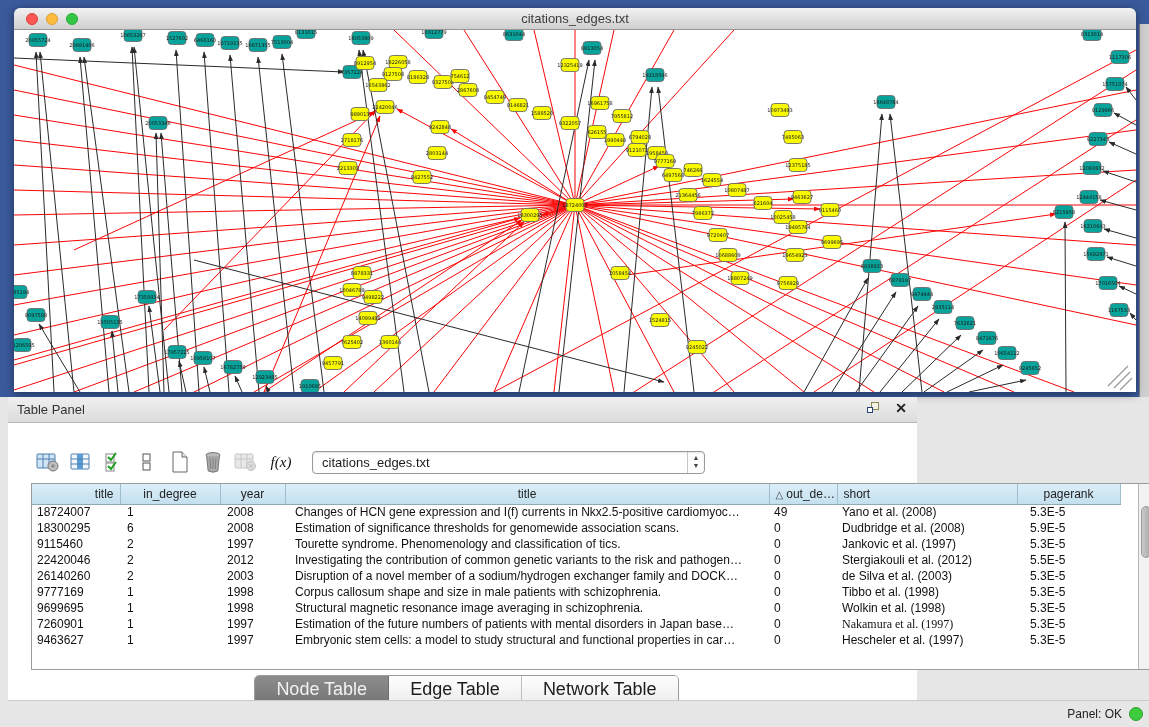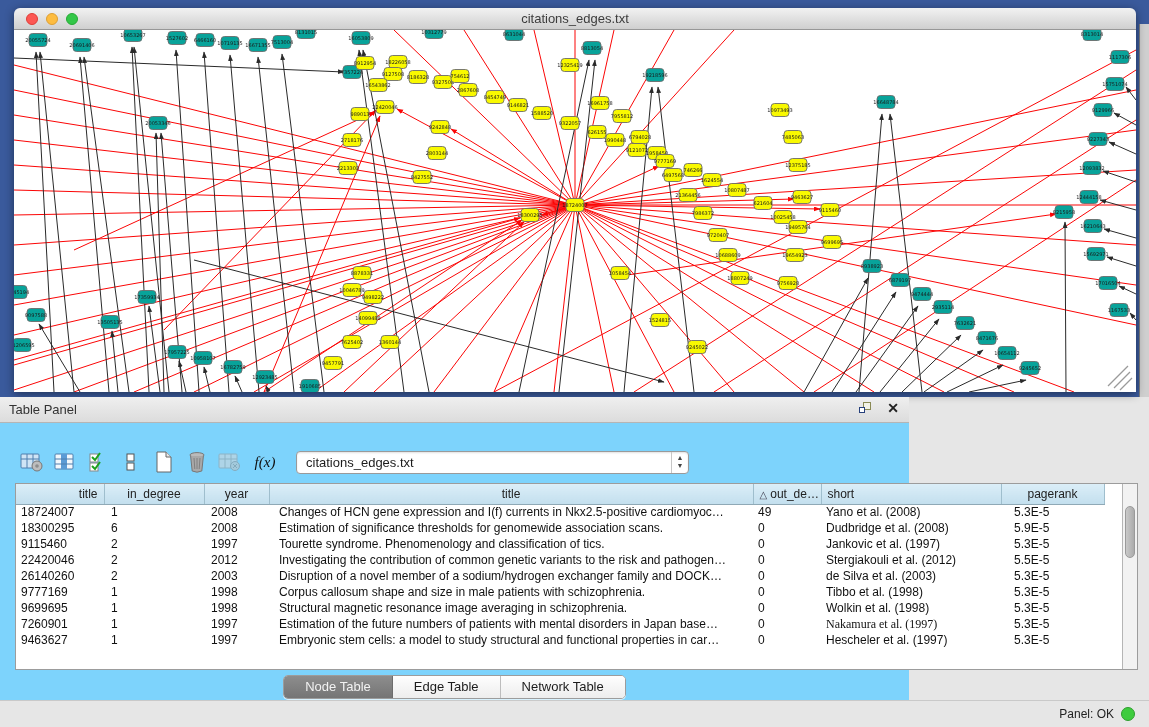--- a/index.html
+++ b/index.html
@@ -18,33 +18,33 @@
   .titlebar .title { position:absolute; left:0; right:0; top:3px; text-align:center;
     font-size:13px; color:#3c3c3c; }
   .tl { position:absolute; top:5px; width:12px; height:12px; border-radius:50%; }
   .tl.red { left:12px; background:#fc5753; border:1px solid #df3e37; }
   .tl.yellow { left:32px; background:#fdbc40; border:1px solid #de9f34; }
   .tl.green { left:52px; background:#33c748; border:1px solid #27aa35; }
   .net-canvas { position:relative; width:1122px; height:362px; background:#ffffff; overflow:hidden; }
   .net-canvas svg { display:block; }
 
   
-  .table-panel { position:absolute; left:0; top:397px; width:909px; height:330px; background:#7dd3fc; }
+  .table-panel { position:absolute; left:8px; top:397px; width:909px; height:330px; background:#ffffff; }
   .panel-header { height:26px; background:linear-gradient(#efefef,#dcdcdc);
     border-bottom:1px solid #b5b5b5; position:relative; }
   .panel-header .ph-title { position:absolute; left:9px; top:5px; font-size:13px; color:#333; }
   .ph-icons { position:absolute; right:10px; top:4px; display:flex; gap:14px; align-items:center; }
   .float-ic { width:14px; height:14px; position:relative; display:inline-block; }
   .float-ic .sq1 { position:absolute; left:4px; top:1px; width:8px; height:8px;
     border:1px solid #8a8a55; background:#f2f2e6; }
   .float-ic .sq2 { position:absolute; left:0; top:6px; width:6px; height:6px;
     border:1px solid #27407c; background:#fff; }
   .close-ic { font-size:14px; font-weight:bold; color:#222; line-height:14px; cursor:default; }
 
-  .panel-body { position:relative; height:277px; }
+  .panel-body { position:relative; height:277px;margin-left:8px; }
 
   
   .tp-toolbar { position:absolute; left:15px; top:22px; height:34px; display:flex;
     align-items:center; gap:0; }
   .tb-btn { width:33px; height:32px; display:flex; align-items:center; justify-content:center; }
   .tb-btn svg { display:block; }
   .fx-ic { font-family:"Liberation Serif", serif; font-style:italic; font-size:15px; color:#111;
     width:38px; text-align:center; }
   .tb-select { margin-left:12px; width:393px; height:23px; background:#fff;
     border:1px solid #9a9a9a; border-radius:4px; position:relative; font-size:13px;
@@ -69,21 +69,21 @@
   .vscroll { position:absolute; right:0; top:0; width:15px; height:185px;
     background:#f2f2f2; border-left:1px solid #b5b5b5; }
   .vthumb { position:absolute; left:2px; top:22px; width:10px; height:52px;
     background:linear-gradient(90deg,#c9c9c9,#ababab); border:1px solid #9a9a9a;
     border-radius:6px; }
 
   
   .tab-bar { position:absolute; left:0; right:0; top:252px; text-align:center; }
   .seg { display:inline-flex; border:1px solid #9c9c9c; border-radius:5px; overflow:hidden;
     background:#fdfdfd; box-shadow:0 1px 0 rgba(255,255,255,.7); }
-  .seg .tab { font-size:13px; padding:3px 21px 4px; color:#1c1c1c;
+  .seg .tab { font-size:18px; padding:3px 21px 4px; color:#1c1c1c;
     border-right:1px solid #bdbdbd; background:linear-gradient(#fefefe,#ededed); cursor:default; }
   .seg .tab:last-child { border-right:none; }
   .seg .tab.sel { background:linear-gradient(#8d8d8d,#757575); color:#f2f2f2;
     border-right:1px solid #6d6d6d; }
 
   
   .status-bar { position:absolute; left:0; bottom:0; width:1149px; height:27px;
     background:#e6e6e6; border-top:1px solid #c9c9c9; }
   .mem-group { position:absolute; right:14px; top:0; height:26px; display:flex;
     align-items:center; gap:7px; padding-left:12px; }

